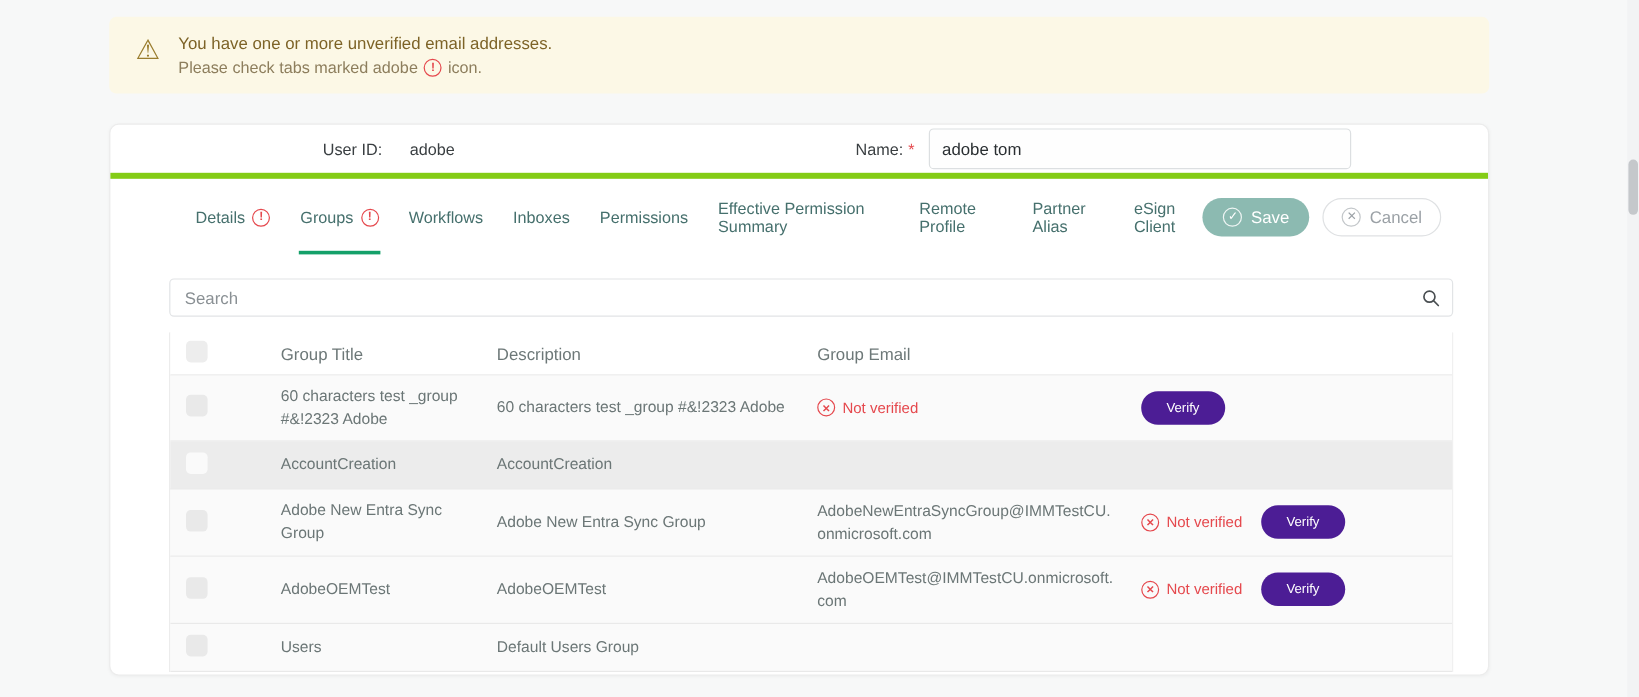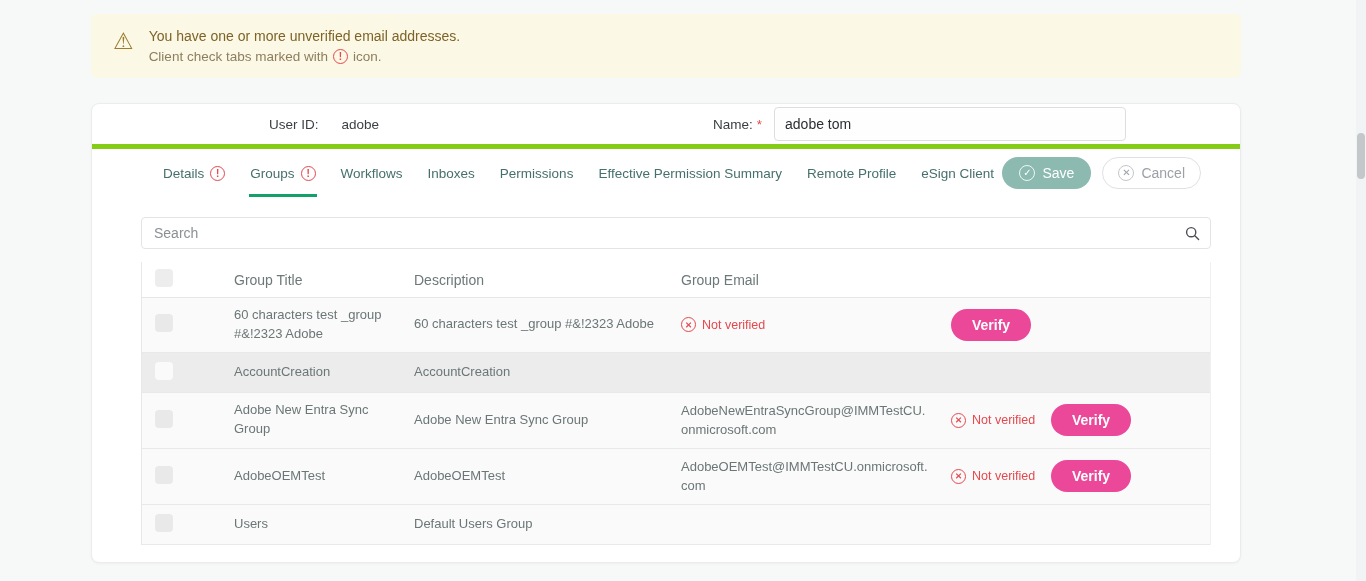--- a/index.html
+++ b/index.html
@@ -114,38 +114,38 @@
   .cell-title { padding-right: 24px; line-height: 1.45; }
   .cell-desc  { padding-right: 18px; line-height: 1.45; }
   .cell-email { padding-right: 20px; line-height: 1.5; word-break: break-all; }
   .cell-status { display: flex; align-items: center; gap: 6px; color: #e5484d; font-size: 12.5px; }
   .nv-ic {
     width: 15px; height: 15px; flex: none; border: 1.5px solid #e5484d; border-radius: 50%;
     display: inline-flex; align-items: center; justify-content: center;
     font-size: 8.5px; font-weight: bold; line-height: 1;
   }
   .btn-verify {
-    background: #ec4899; color: #fff; border: none; border-radius: 17px;
-    padding: 8px 21px; font-size: 14px; font-weight: bold; cursor: pointer;
+    background: #4c1d95; color: #fff; border: none; border-radius: 17px;
+    padding: 8px 21px; font-size: 11px; font-weight: normal; cursor: pointer;
     font-family: "Liberation Sans", sans-serif; justify-self: start;
   }
 
   
   .scrollbar { position: absolute; right: 0; top: 0; width: 10px; height: 581px; background: #f2f3f4; }
   .scroll-thumb { position: absolute; right: 1px; top: 133px; width: 8px; height: 46px; background: #c5c8cb; border-radius: 4px; cursor: pointer; }
 </style>
 </head>
 <body>
 
 <div class="banner">
   <span class="warn-tri">⚠</span>
   <div>
     <div class="banner-title">You have one or more unverified email addresses.</div>
     <div class="banner-sub">
-      <span>Client check tabs marked with</span>
+      <span>Please check tabs marked adobe</span>
       <span class="alert-circle">!</span>
       <span>icon.</span>
     </div>
   </div>
 </div>
 
 <div class="card">
 
   <div class="user-row">
     <span>User ID:</span>
@@ -172,20 +172,23 @@
         <span>Inboxes</span>
       </div>
       <div class="tab">
         <span>Permissions</span>
       </div>
       <div class="tab">
         <span>Effective Permission Summary</span>
       </div>
       <div class="tab">
         <span>Remote Profile</span>
+      </div>
+      <div class="tab">
+        <span>Partner Alias</span>
       </div>
       <div class="tab">
         <span>eSign Client</span>
       </div>
     </div>
     <div class="action-buttons">
       <button class="btn btn-save">
         <span class="circle-ic save-ic">✓</span>
         <span>Save</span>
       </button>

